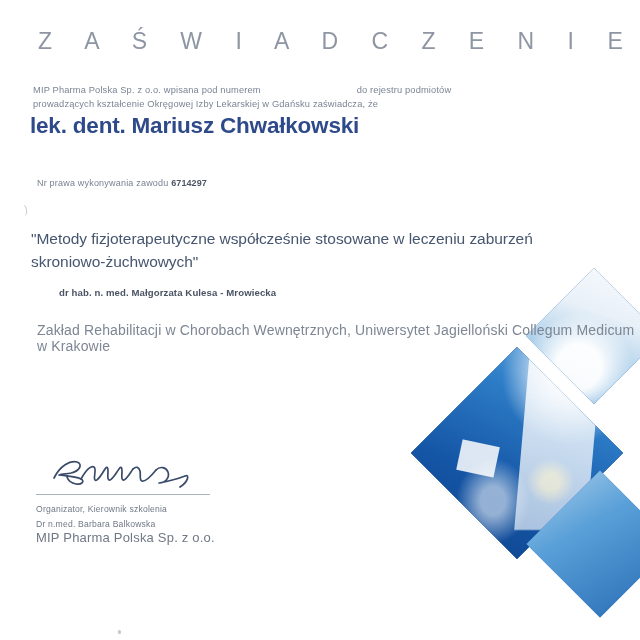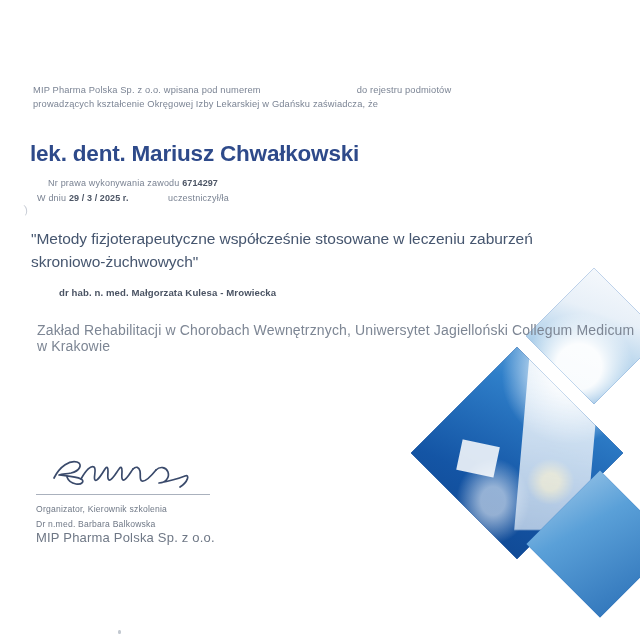--- a/index.html
+++ b/index.html
@@ -137,21 +137,20 @@
 
   .recipient {
     position: absolute;
     left: 30px;
     top: 113px;
     font-size: 22.5px;
     font-weight: 700;
     color: #2e4a8a;
     letter-spacing: -.2px;
     white-space: nowrap;
-    margin-top: 28px;
   }
 
   .fields {
     position: absolute;
     left: 37px;
     top: 176px;
     font-size: 9px;
     line-height: 15px;
     color: #798292;
     letter-spacing: .2px;
@@ -268,38 +267,33 @@
   <div class="deco-diamond deco-main">
     <div class="photo"></div>
   </div>
   <div class="deco-diamond deco-corner-br">
     <div class="photo"></div>
   </div>
 </div>
 
 <div class="sheet">
 
+  <div class="cert-title">Z A Ś W I A D C Z E N I E</div>
 
   <div class="intro">
     <span>MIP Pharma Polska Sp. z o.o. wpisana pod numerem</span><span class="gap"></span><span>do rejestru podmiotów</span>
     <span>prowadzących kształcenie Okręgowej Izby Lekarskiej w Gdańsku zaświadcza, że</span>
   </div>
 
   <div class="recipient">lek. dent. Mariusz Chwałkowski</div>
 
   <div class="fields">
     <div>
       <span>Nr prawa wykonywania zawodu</span>
       <span class="val">6714297</span>
-    </div>
-    <div>
-      <span>W dniu</span>
-      <span class="val">29 / 3 / 2025 r.</span>
-      <span class="spacer"></span>
-      <span>uczestniczył/ła</span>
     </div>
   </div>
   <div class="artifact-mark">)</div>
 
   <div class="course-title">"Metody fizjoterapeutyczne współcześnie stosowane w leczeniu zaburzeń skroniowo-żuchwowych"</div>
 
   <div class="lecturer">dr hab. n. med. Małgorzata Kulesa - Mrowiecka</div>
 
   <div class="affiliation">Zakład Rehabilitacji w Chorobach Wewnętrznych, Uniwersytet Jagielloński Collegum Medicum w Krakowie</div>
 

